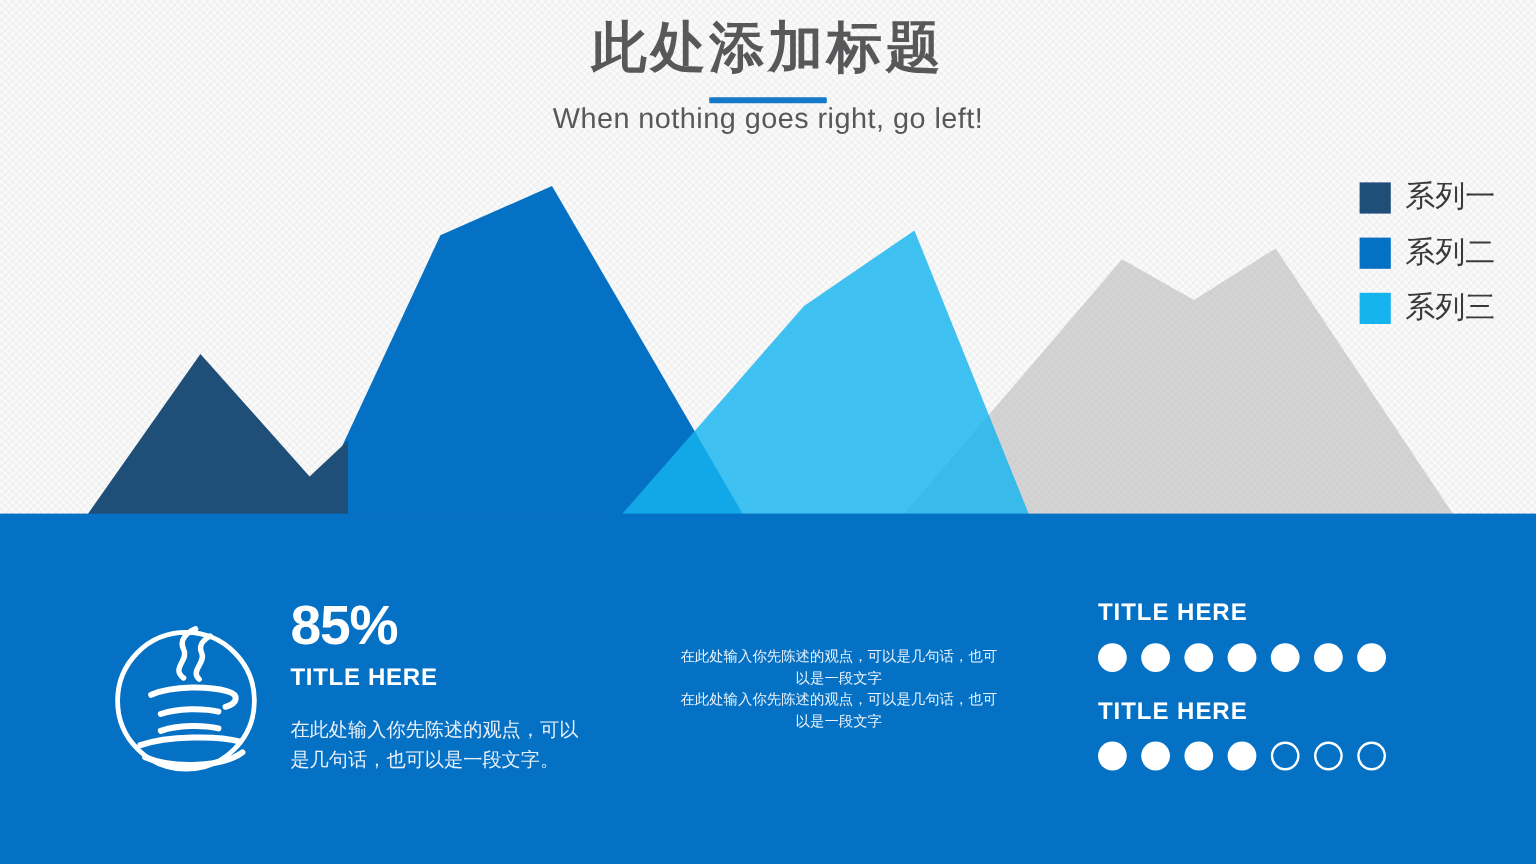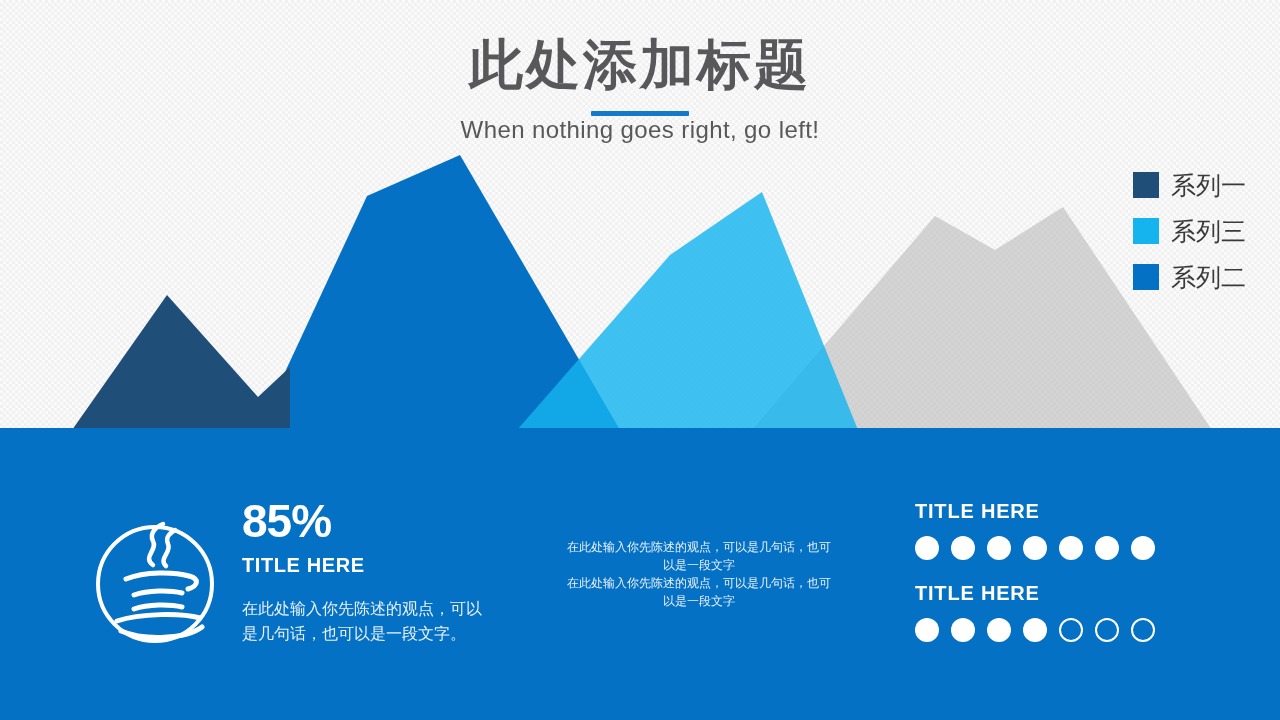--- a/index.html
+++ b/index.html
@@ -16,43 +16,43 @@
     background-size:6px 6px;
     background-position:0 0, 3px 3px;
   }
 
   
   #header {
     position:absolute; left:0; top:0; width:1280px; height:160px;
     text-align:center; z-index:6;
   }
   #main-title {
-    margin-top:32px;
-    font-size:54px; font-weight:bold; color:#58585a;
+    margin-top:12px;
+    font-size:46px; font-weight:bold; color:#58585a;
     letter-spacing:3px; line-height:1.2;
   }
   #title-rule {
     width:98px; height:5px; background:#1479c8;
     margin:14px auto 0; border-radius:1px;
   }
   #subtitle {
     font-size:24px; color:#58585a;
     font-weight:400; letter-spacing:0.4px;
   }
 
   
   #mountains {
     position:absolute; left:0; top:0; width:1280px; height:430px; z-index:2;
   }
 
   
   #legend {
     position:absolute; right:34px; top:152px; z-index:7;
   }
-  .legend-row { display:flex; align-items:flex-end; height:46px; }
+  .legend-row { display:flex; align-items:flex-start; height:46px; }
   .legend-swatch { width:26px; height:26px; flex:0 0 26px; }
   .legend-label {
     margin-left:12px; font-size:25px; color:#3a3a3a; line-height:1;
   }
 
   
   #panel {
     position:absolute; left:0; top:428px; width:1280px; height:292px;
     background:#0571c4; z-index:4;
   }
@@ -112,26 +112,26 @@
     <div id="title-rule"></div>
     <div id="subtitle">When nothing goes right, go left!</div>
   </div>
 
   <div id="legend">
     <div class="legend-row">
       <span class="legend-swatch" style="background:#1f4e79"></span>
       <span class="legend-label">系列一</span>
     </div>
     <div class="legend-row">
+      <span class="legend-swatch" style="background:#0571c4"></span>
+      <span class="legend-label">系列二</span>
+    </div>
+    <div class="legend-row">
       <span class="legend-swatch" style="background:#16b4ef"></span>
       <span class="legend-label">系列三</span>
-    </div>
-    <div class="legend-row">
-      <span class="legend-swatch" style="background:#0571c4"></span>
-      <span class="legend-label">系列二</span>
     </div>
   </div>
 
   <div id="panel">
 
     <div id="left-block">
       <svg id="java-icon" viewBox="0 0 130 130">
         <circle cx="65" cy="67" r="57" fill="none" stroke="#ffffff" stroke-width="4"></circle>
         <g fill="none" stroke="#ffffff" stroke-width="4.5" stroke-linecap="round">
           <path d="M63 48 C52 40 68 33 63 24 C59 16 66 10 73 7"></path>

